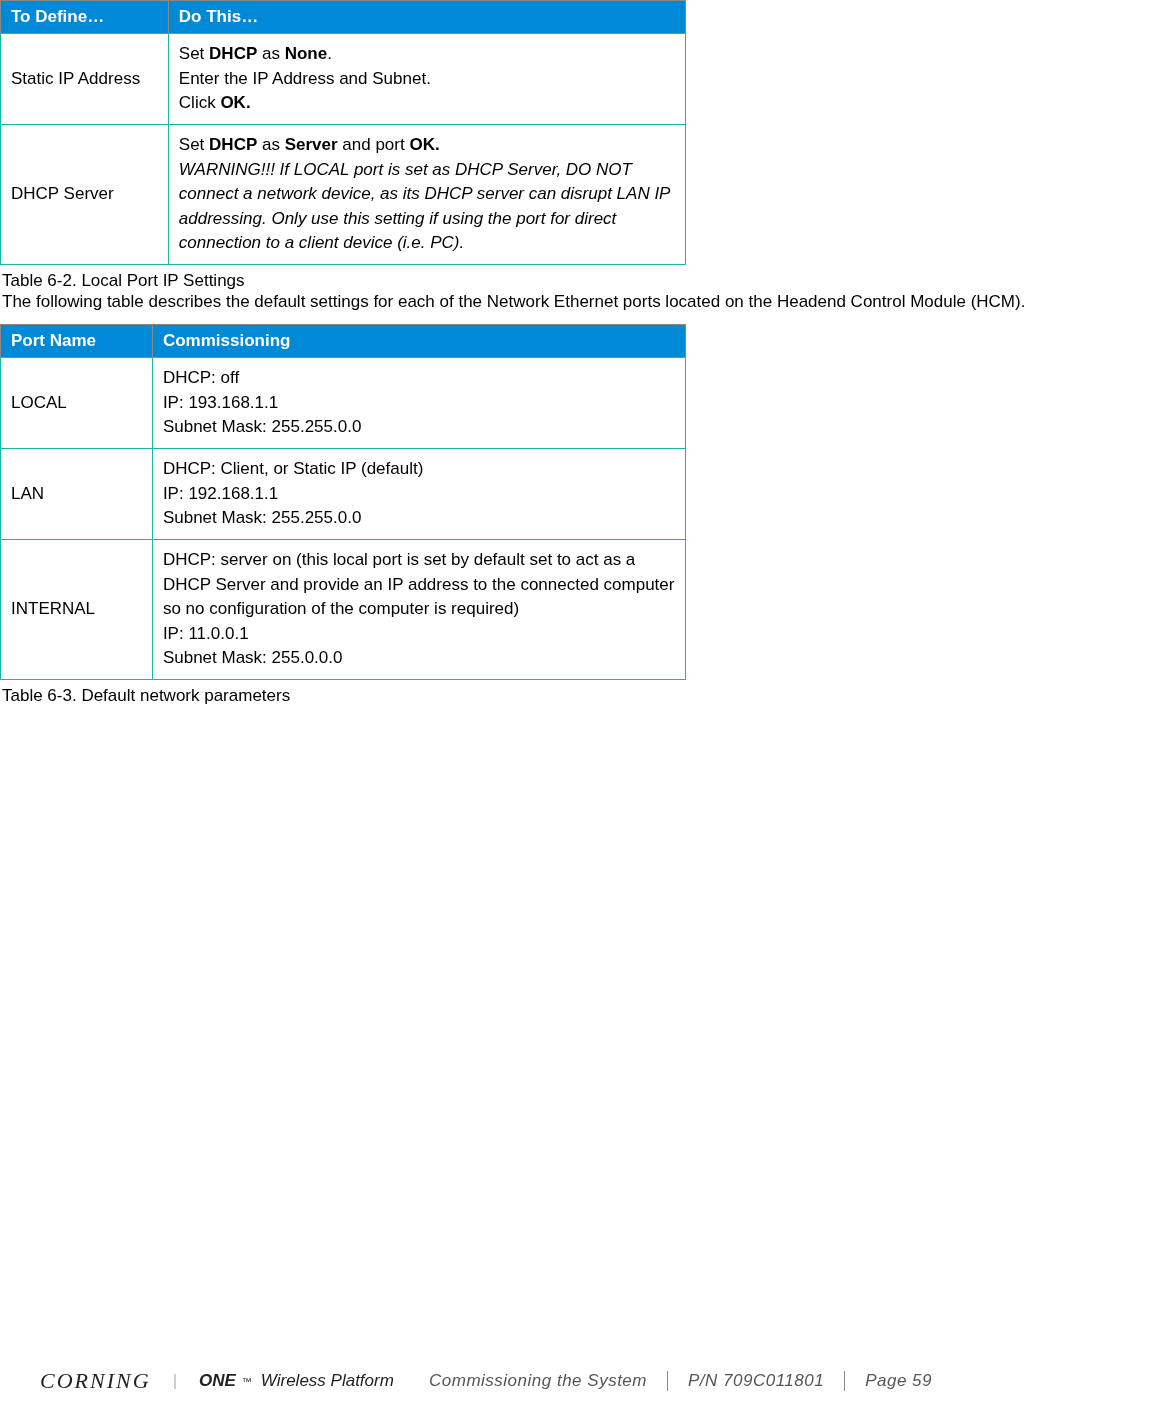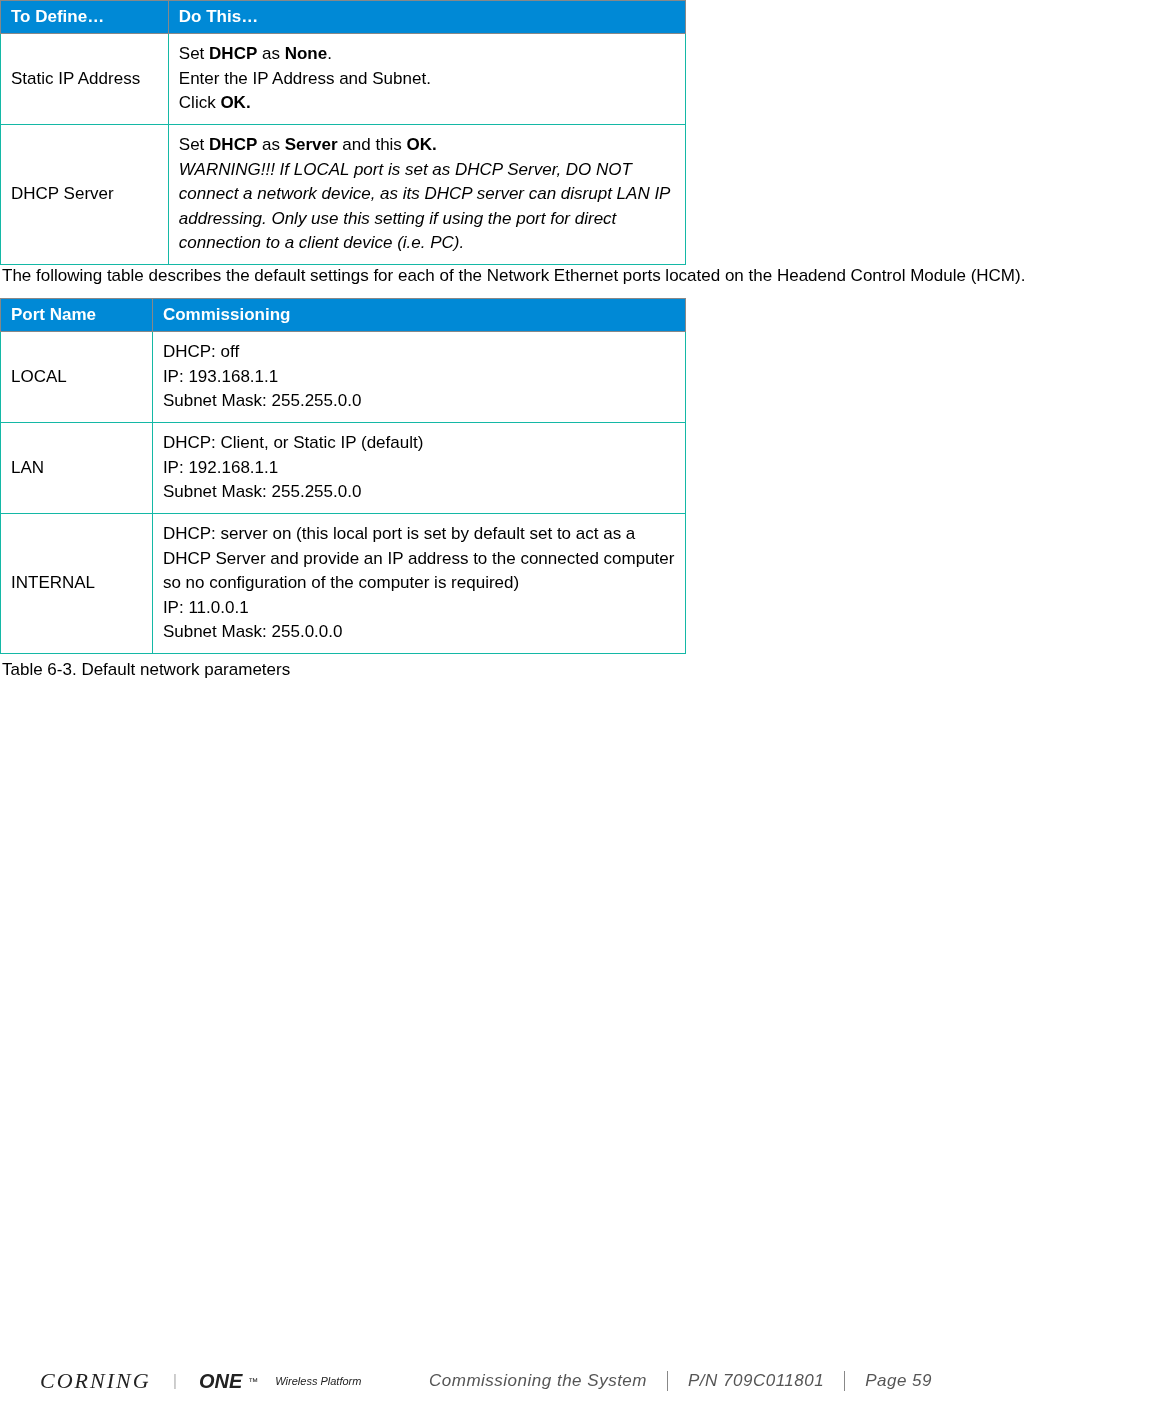--- a/index.html
+++ b/index.html
@@ -92,22 +92,22 @@
       color: #222;
       font-weight: normal;
     }
     .logo-one {
       display: flex;
       align-items: center;
       font-size: 22px;
       color: #222;
       gap: 6px;
     }
-    .one-bold { font-weight: bold; font-size: 20px; }
-    .one-rest { font-weight: normal; font-size: 11px; margin-left:11px;text-align:center;}
+    .one-bold { font-weight: bold; font-size: 17px; }
+    .one-rest { font-weight: normal; font-size: 17px; margin-left:3px;text-align:center;}
     .tm { font-size: 10px; vertical-align: super; }
     .col1 { width: 168px; }
     .col2 { width: 518px; }
     .t2 .col1 { width: 152px; }
     .t2 .col2 { width: 534px; }
   </style>
 </head>
 <body>
 
 <div class="content">
@@ -122,26 +122,27 @@
       <td class="col1">Static IP Address</td>
       <td class="col2">
         <span>Set </span><span class="bold">DHCP</span><span> as </span><span class="bold">None</span><span>.</span><br>
         <span>Enter the IP Address and Subnet.</span><br>
         <span>Click </span><span class="bold">OK.</span>
       </td>
     </tr>
     <tr>
       <td class="col1">DHCP Server</td>
       <td class="col2">
-        <span>Set </span><span class="bold">DHCP</span><span> as </span><span class="bold">Server</span><span> and this </span><span class="bold">OK.</span><br>
+        <span>Set </span><span class="bold">DHCP</span><span> as </span><span class="bold">Server</span><span> and port </span><span class="bold">OK.</span><br>
         <span class="italic">WARNING!!! If LOCAL port is set as DHCP Server, DO NOT connect a network device, as its DHCP server can disrupt LAN IP addressing. Only use this setting if using the port for direct connection to a client device (i.e. PC).</span>
       </td>
     </tr>
   </tbody>
     </table>
+  <div class="caption">Table 6-2. Local Port IP Settings</div>
 
   <p class="intro">The following table describes the default settings for each of the Network Ethernet ports located on the Headend Control Module (HCM).</p>
 
   <table class="data-table t2">
     <tbody>
         <tr>
       <th class="col1">Port Name</th>
       <th class="col2">Commissioning</th>
     </tr>
     <tr>

